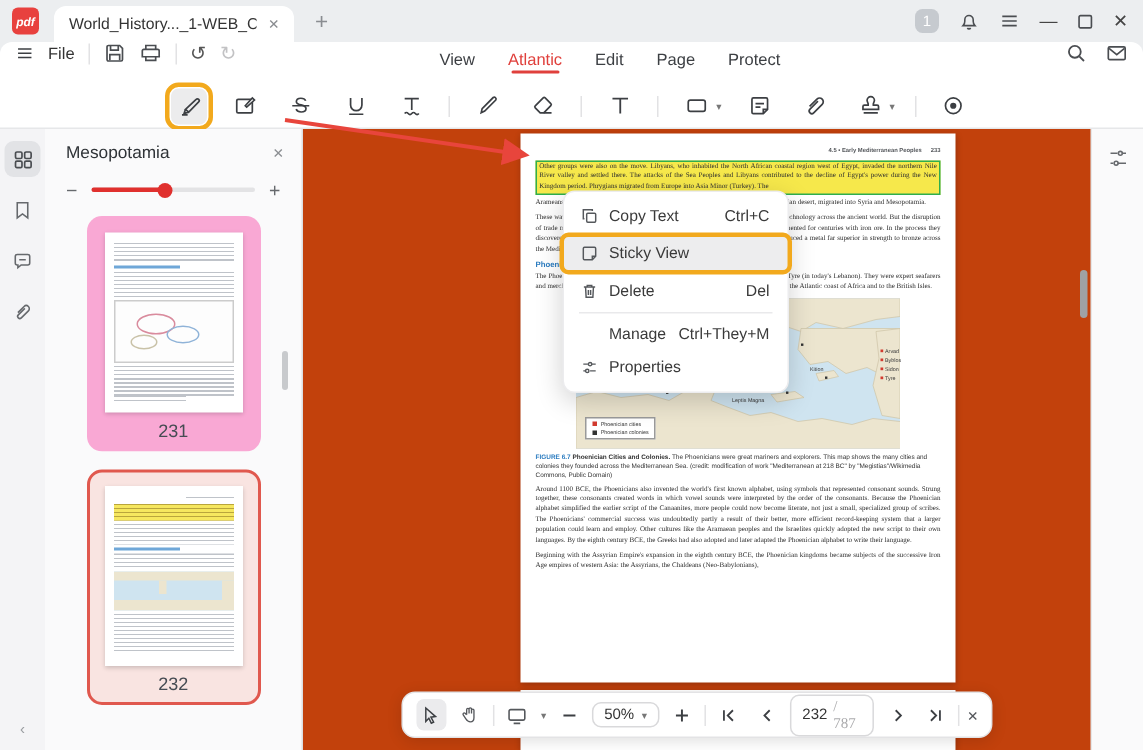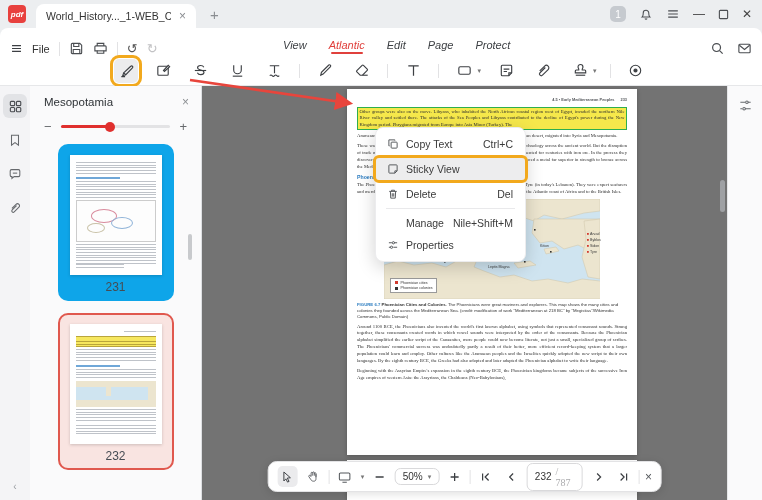--- a/index.html
+++ b/index.html
@@ -12,26 +12,26 @@
   .app-logo { width:18px; height:18px; border-radius:4px; background:#e8413e; color:#fff; font-size:8px; font-style:italic; font-weight:bold; display:flex; align-items:center; justify-content:center; flex:0 0 auto; }
   .doc-tab { margin-left:10px; height:24px; align-self:flex-end; background:#fff; border-radius:8px 8px 0 0; display:flex; align-items:center; padding:0 10px; gap:8px; width:160px; }
   .doc-tab .t { font-size:10.5px; color:#333; white-space:nowrap; overflow:hidden; }
   .tab-close, .new-tab { color:#8a8d91; font-size:12px; cursor:default; }
   .new-tab { margin-left:14px; font-size:15px; }
   .tb-right { margin-left:auto; display:flex; align-items:center; gap:13px; }
   .badge { width:16px; height:16px; border-radius:5px; background:#c6cacf; color:#fff; font-size:10px; display:flex; align-items:center; justify-content:center; }
   .winbtn { color:#444; font-size:12px; line-height:1; }
 
   
-  .menurow { height:28px; background:#fff; position:relative; display:flex; align-items:flex-end; padding:0 10px; border-radius:8px 8px 0 0; }
+  .menurow { height:28px; background:#fff; position:relative; display:flex; align-items:flex-start; padding:0 10px; border-radius:8px 8px 0 0; }
   .file-group { display:flex; align-items:center; gap:9px; }
   .vsep { width:1px; height:14px; background:#e2e2e4; }
   .mini-label { font-size:11px; color:#333; }
   .undo { color:#555; font-size:13px; } .redo { color:#c2c2c4; font-size:13px; }
-  .ribbon-tabs { position:absolute; left:283px; display:flex; gap:22px;font-style:italic; }
+  .ribbon-tabs { position:absolute; left:293px; display:flex; gap:22px; }
   .rtab { font-size:11px; color:#3c3f43; padding:6px 0 5px; position:relative; }
   .rtab.active { color:#e0403c; }
   .rtab.active::after { content:""; position:absolute; left:2px; right:2px; bottom:2px; height:2px; background:#e0403c; border-radius:2px; }
   .menurow-right { margin-left:auto; display:flex; align-items:center; gap:12px; }
 
   
   .toolrow { height:30px; background:#fff; border-bottom:1px solid #e6e7e9; display:flex; align-items:center; justify-content:center; gap:13px; position:relative; }
   .tool-btn { width:24px; height:24px; display:flex; align-items:center; justify-content:center; border-radius:5px; }
   .tool-btn.sel { background:#ececed; }
   .callout-box { outline:3px solid #f2a91d; outline-offset:1px; border-radius:5px; }
@@ -47,34 +47,34 @@
 
   .panel { width:172px; background:#fafafb; border-right:1px solid #dddfe2; position:relative; overflow:hidden; }
   .panel-head { display:flex; align-items:center; padding:9px 12px 6px 14px; }
   .panel-title { font-size:11.5px; color:#2f3337; }
   .panel-close { margin-left:auto; color:#8c8f93; font-size:12px; }
   .slider-row { display:flex; align-items:center; gap:9px; padding:4px 14px 10px; }
   .sl-sign { color:#6d7control074; font-size:13px; color:#66696d; }
   .sl-track { flex:1; height:3px; background:#e3e3e5; border-radius:2px; position:relative; }
   .sl-fill { position:absolute; left:0; top:0; bottom:0; width:45%; background:#e0302e; border-radius:2px; }
   .sl-knob { position:absolute; left:45%; top:50%; transform:translate(-50%,-50%); width:10px; height:10px; border-radius:50%; background:#e0302e; }
-  .thumb-card { width:116px; margin:0 auto 12px; background:#0ea5e9; border-radius:10px; padding:9px 0 5px; display:flex; flex-direction:column; align-items:center; border:2px solid transparent; }
+  .thumb-card { width:116px; margin:0 auto 12px; background:#f9a8d4; border-radius:10px; padding:9px 0 5px; display:flex; flex-direction:column; align-items:center; border:2px solid transparent; }
   .thumb-card.sel { background:#f9e4e1; border-color:#e0584e; }
   .thumb-page { width:92px; height:120px; background:#fff; box-shadow:0 1px 3px rgba(0,0,0,.18); padding:7px 6px; overflow:hidden; }
   .thumb-num { font-size:12px; color:#464c53; margin-top:5px; }
   .tl { background:repeating-linear-gradient(to bottom,#bfc3c9 0 .9px, transparent .9px 2.7px); }
   .tl-blue { height:2px; background:#6fa7d8; width:55%; margin:2px 0; }
   .map-sketch { height:42px; border:0.5px solid #cccccc; margin:2px 0; position:relative; background:#fdfdfd; }
   .scribble { position:absolute; border-radius:50%; }
   .yellow-block { height:11px; background:#f6e75f; background-image:repeating-linear-gradient(to bottom,#b9a53c 0 .8px, transparent .8px 2.6px); margin-bottom:2px; }
   .mini-map { height:26px; background:#cfe4f0; margin:2px 0; position:relative; overflow:hidden; }
   .mini-land { position:absolute; background:#ece5cf; }
   .panel-scroll { position:absolute; right:9px; top:148px; width:4px; height:26px; background:#c8cacd; border-radius:2px; }
 
-  .main { flex:1; background:#737373; position:relative; overflow:hidden; }
+  .main { flex:1; background:#c2410c; position:relative; overflow:hidden; }
   .main-scroll { position:absolute; right:2px; top:94px; width:5px; height:32px; background:#9fa1a4; border-radius:3px; }
 
   .rightbar { width:35px; background:#fafafb; border-left:1px solid #e6e7e9; display:flex; justify-content:center; padding-top:12px; }
 
   
   .page { position:absolute; left:145px; top:3px; width:290px; height:366px; background:#fff; box-shadow:0 1px 4px rgba(0,0,0,.25); padding:8px 10px; font-family:"Liberation Serif", serif; color:#2e2e2e; }
   .page-head { display:flex; justify-content:flex-end; gap:6px; font-family:"Liberation Sans",sans-serif; font-size:3.9px; color:#55585c; font-weight:bold; margin-bottom:5px; }
   .pp { font-size:4.7px; line-height:1.45; text-align:justify; margin-bottom:3.5px; }
   .hl { background:#f6e84b; border:0.8px solid #2fae4e; padding:0.5px 1.5px; margin-bottom:2.5px; }
   .blue-head { font-family:"Liberation Sans",sans-serif; color:#2b7cc0; font-weight:bold; font-size:5.2px; margin:3px 0 2px; }
@@ -540,21 +540,21 @@
         <path d="M3 4.5h10M6 4.5v-1.5h4v1.5M4.5 4.5 5 13.5h6l.5-9"></path>
         <path d="M7 7v4.5M9 7v4.5"></path>
       </svg>
     <span>Delete</span>
     <span class="sc">Del</span>
   </div>
   <div class="ctx-sep"></div>
   <div class="ctx-item">
     <span class="ic-spacer"></span>
     <span>Manage</span>
-    <span class="sc">Nile+Shift+M</span>
+    <span class="sc">Ctrl+They+M</span>
   </div>
   <div class="ctx-item">
     <svg width="12" height="12" viewBox="0 0 16 16" fill="none" stroke="#55585c" stroke-width="1.3">
         <path d="M2.5 5h4m3 0h4m-11 6h2m4 0h5"></path>
         <circle cx="8.5" cy="5" r="1.5"></circle>
         <circle cx="6" cy="11" r="1.5"></circle>
       </svg>
     <span>Properties</span>
   </div>
 </div>

